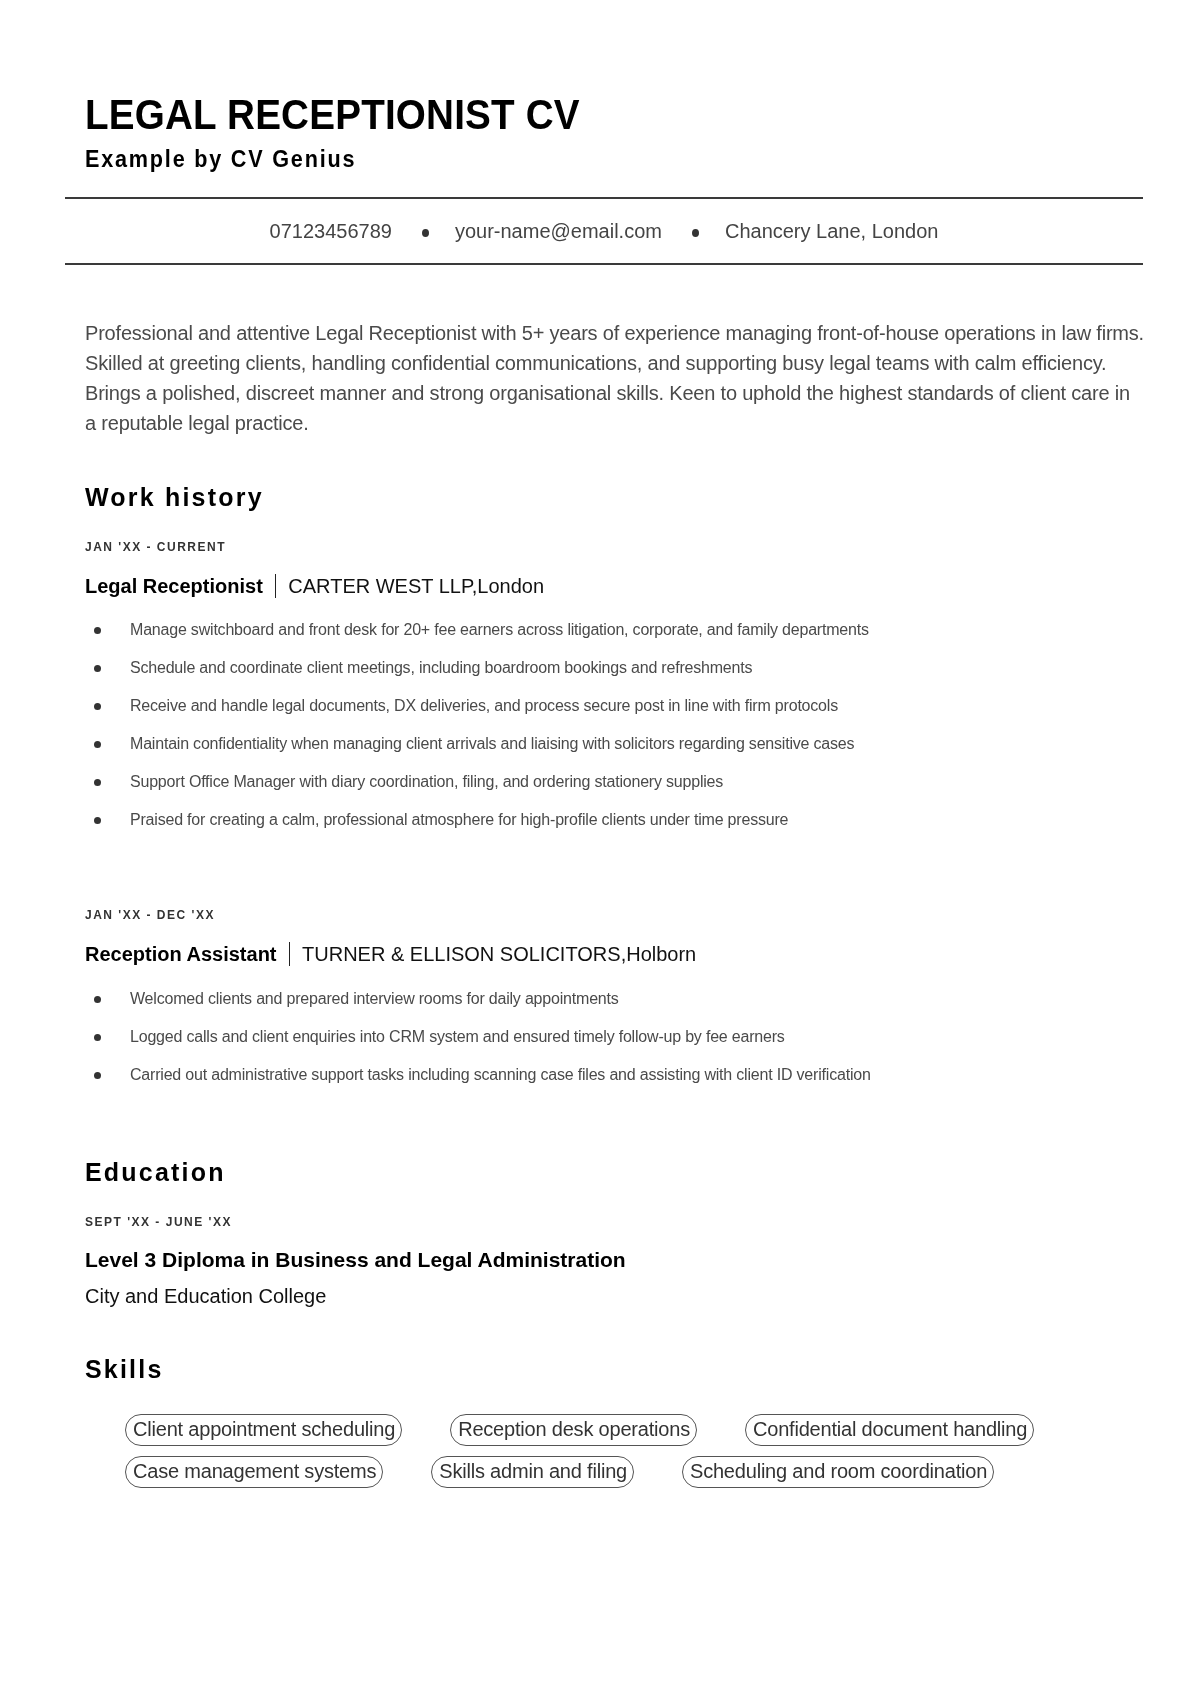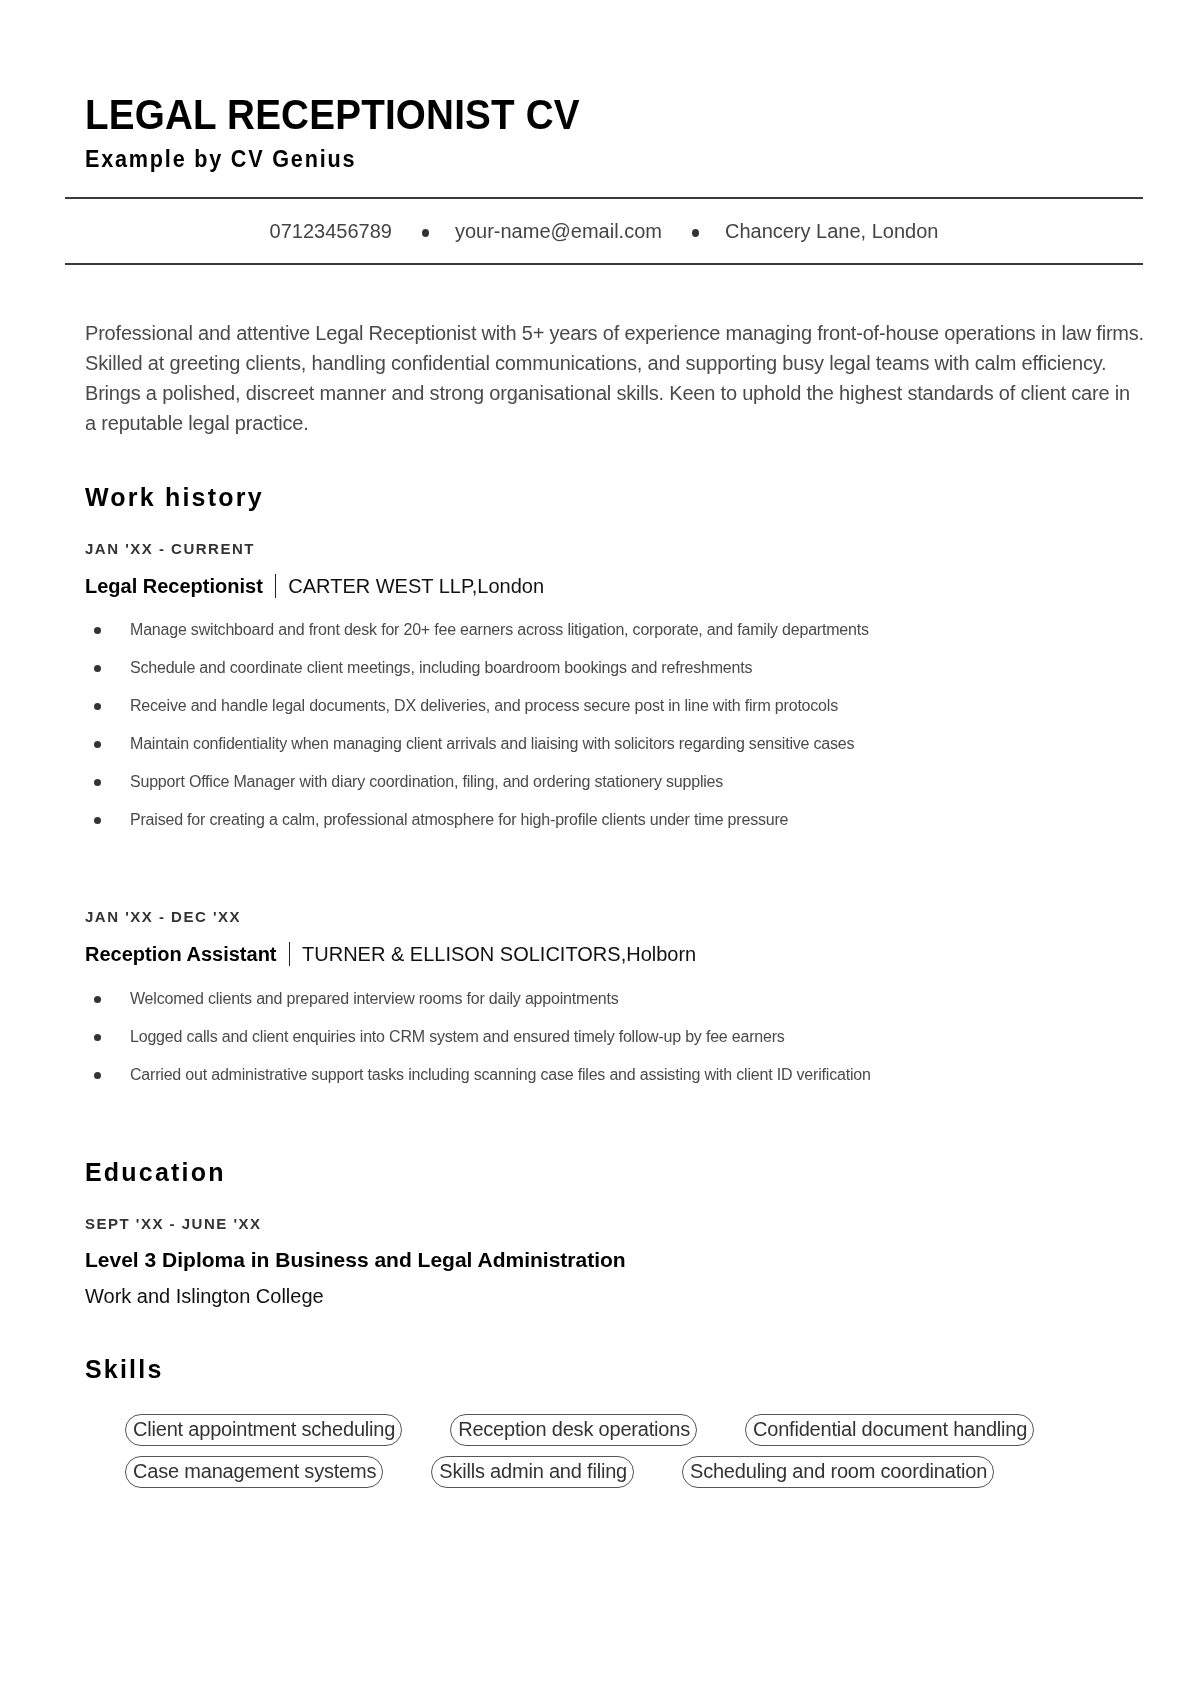--- a/index.html
+++ b/index.html
@@ -23,21 +23,21 @@
              font-size: 20px; color: #444; }
   .contact .item { white-space: nowrap; text-align: right; }
   .contact .dot { display: inline-block; width: 7px; height: 8px; border-radius: 50%;
                   background: #333; margin: 4px 26px 0 30px; }
 
   .summary { position: absolute; left: 85px; top: 318px; width: 1060px; font-size: 20px;
              line-height: 30px; color: #4a4a4a; margin: 0; letter-spacing: -0.2px; }
 
   .section-heading { position: absolute; left: 85px; font-size: 25px; font-weight: 700;
                      letter-spacing: 2.2px; color: #000; margin: 0; line-height: 1; }
-  .date { position: absolute; left: 85px; font-size: 15px; font-weight: 700; letter-spacing: 1.5px;
+  .date { position: absolute; left: 85px; font-size: 12px; font-weight: 700; letter-spacing: 1.5px;
           color: #333; margin: 0; line-height: 1; }
   .role-line { position: absolute; left: 85px; font-size: 20px; color: #111; line-height: 1;
                display: flex; align-items: center; white-space: nowrap; }
   .role-line .role { font-weight: 700; color: #000; }
   .role-line .sep { display: inline-block; width: 1.5px; height: 24px; background: #222; margin: 0 12px; }
   .role-line .loc { }
 
   .bullets { position: absolute; left: 85px; width: 1060px; margin: 0; padding: 0; list-style: none; }
   .bullets li { position: relative; padding-left: 45px; font-size: 16px; line-height: 27px;
                 color: #4a4a4a; margin-bottom: 11px; letter-spacing: -0.2px; }
@@ -101,21 +101,21 @@
   </div>
   <ul class="bullets" style="top:985px;">
     <li><span class="bdot"></span><span>Welcomed clients and prepared interview rooms for daily appointments</span></li>
     <li><span class="bdot"></span><span>Logged calls and client enquiries into CRM system and ensured timely follow-up by fee earners</span></li>
     <li><span class="bdot"></span><span>Carried out administrative support tasks including scanning case files and assisting with client ID verification</span></li>
   </ul>
 
   <h3 class="section-heading" style="top:1160px;">Education</h3>
   <div class="date" style="top:1216px;">SEPT 'XX - JUNE 'XX</div>
   <div class="edu-title">Level 3 Diploma in Business and Legal Administration</div>
-  <div class="edu-school">Work and Islington College</div>
+  <div class="edu-school">City and Education College</div>
 
   <h3 class="section-heading" style="top:1357px;">Skills</h3>
   <div class="skills">
     <span class="pill">Client appointment scheduling</span>
     <span class="pill">Reception desk operations</span>
     <span class="pill">Confidential document handling</span>
     <span class="pill">Case management systems</span>
     <span class="pill">Skills admin and filing</span>
     <span class="pill">Scheduling and room coordination</span>
   </div>

